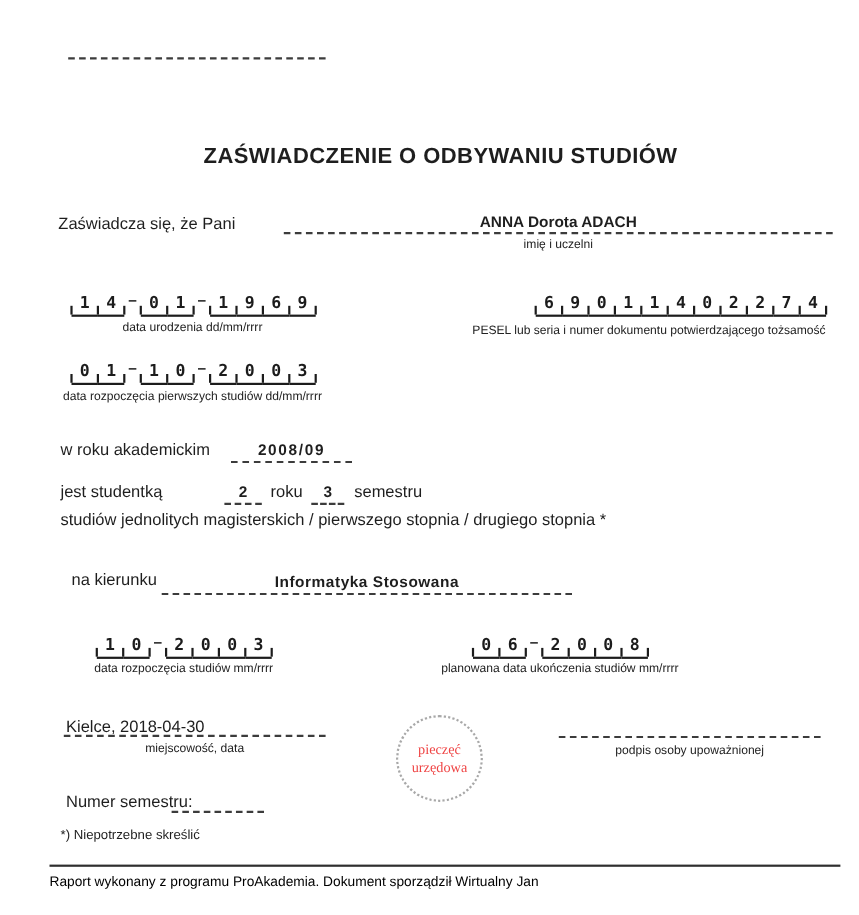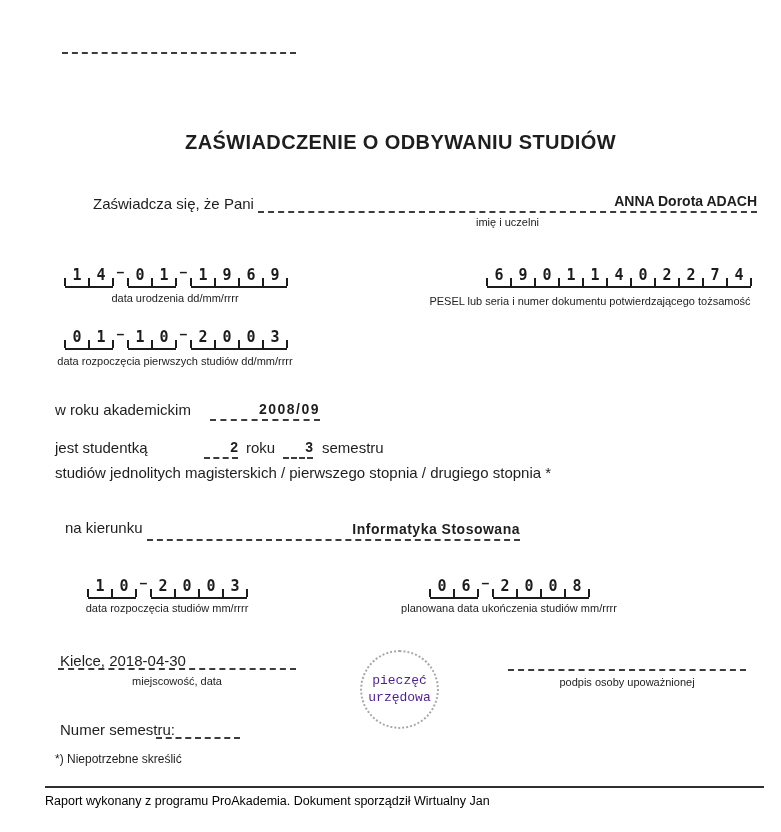--- a/index.html
+++ b/index.html
@@ -18,21 +18,21 @@
 
   .title {
     position: absolute; left: 20px; top: 131px; width: 761px;
     text-align: center; font-size: 20px; font-weight: bold; letter-spacing: .4px;
     white-space: nowrap;
   }
 
   
   .dotfield {
     position: absolute;
-    display: flex; align-items: flex-end; justify-content: flex-end;
+    display: flex; align-items: flex-end; justify-content: center;
     border-bottom: 2px dashed #3c3c3c;
   }
   .dotfield .value {
     font-weight: bold; font-size: 14px; padding-bottom: 2px; white-space: nowrap;
   }
 
   
   .comb { position: absolute; display: flex; align-items: flex-end; }
   .comb-group { display: flex; }
   .comb-cell {
@@ -56,38 +56,38 @@
     width: 15px; height: 27px;
     display: flex; align-items: flex-end; justify-content: center;
     padding-bottom: 8px; font-weight: bold; font-size: 14px; color: #1c1c1c;
   }
 
   .stamp-circle {
     position: absolute; left: 360px; top: 650px;
     width: 79px; height: 79px;
     border: 2px dotted #a8a8a8; border-radius: 50%;
     display: flex; flex-direction: column; align-items: center; justify-content: center;
-    font-family: Liberation Mono, monospace;
-    font-size: 13px; color: #4c1d95; line-height: 1.25;
+    font-family: Liberation Serif, serif;
+    font-size: 13px; color: #ef4444; line-height: 1.25;
   }
 
   .footnote { position: absolute; left: 55px; top: 752px; font-size: 12px; white-space: nowrap; }
   .footer-rule { position: absolute; left: 45px; top: 786px; width: 719px; border-top: 2px solid #2f2f2f; }
   .footer-text { position: absolute; left: 45px; top: 794px; font-size: 12.5px; color: #000000; white-space: nowrap; }
 </style>
 </head>
 <body>
 
 <div class="page">
 
   <div class="dashline" style="left:62px; top:52px; width:234px;"></div>
 
   <div class="title">ZAŚWIADCZENIE O ODBYWANIU STUDIÓW</div>
 
-  <div class="lbl" style="left:53px; top:195px;margin-left:40px;">Zaświadcza się, że Pani</div>
+  <div class="lbl" style="left:53px; top:195px;">Zaświadcza się, że Pani</div>
   <div class="dotfield" style="left:258px; top:188px; width:499px; height:25px;">
     <span class="value">ANNA Dorota ADACH</span>
   </div>
   <div class="caption" style="left:258px; top:216px; width:499px;">imię i uczelni</div>
 
   <div class="comb" style="left:65px; top:261px;">
       <div class="comb-group">
         <div class="comb-cell">1</div>
         <div class="comb-cell">4</div>
       </div>

